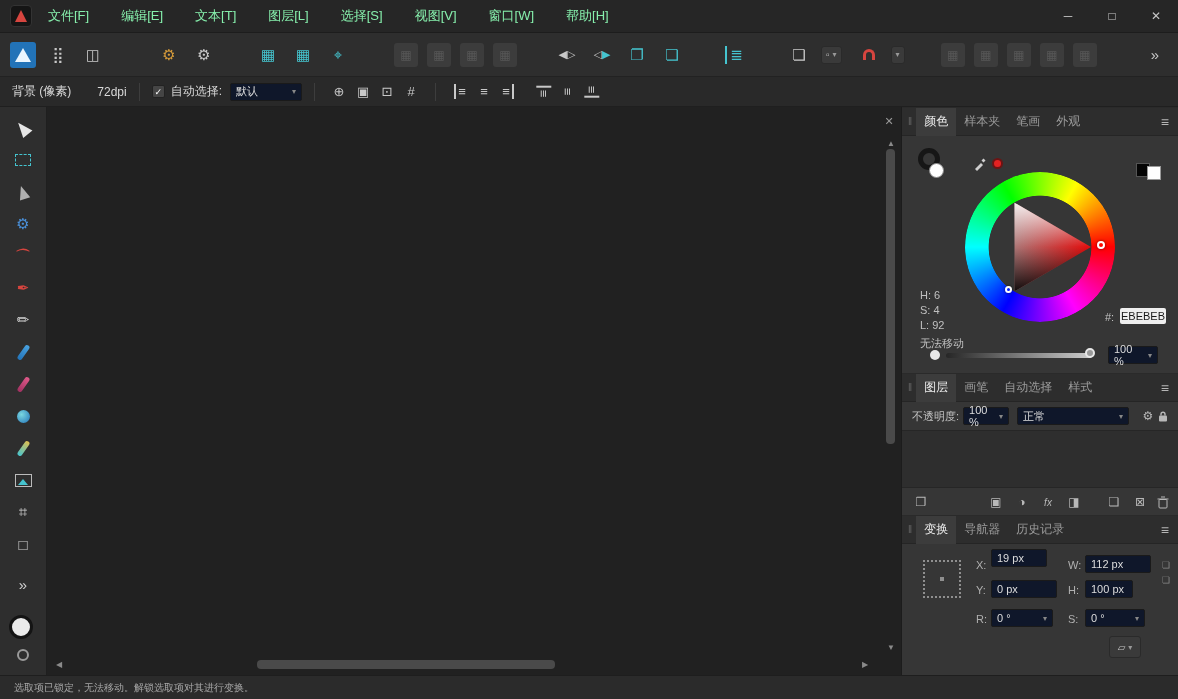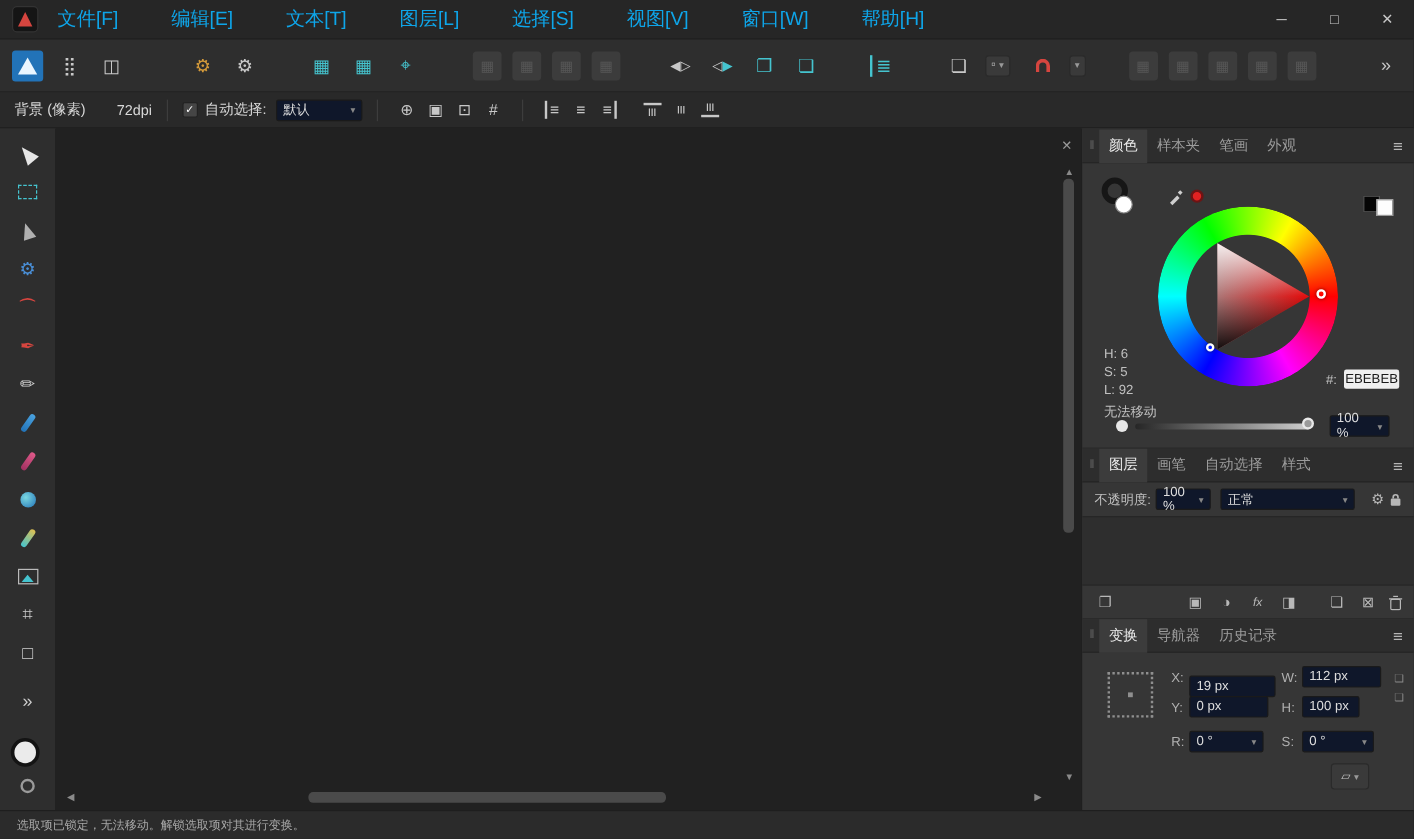--- a/index.html
+++ b/index.html
@@ -6,21 +6,21 @@
 html,body{width:1178px;height:699px}
 body{position:relative;overflow:hidden;background:#282828;color:#dcdcdc;
  font-family:"Liberation Sans","DejaVu Sans",sans-serif;font-size:12px}
 i,b{font-style:normal;font-weight:normal}
 .teal{color:#45c4cf!important}.red{color:#d6453f!important}.blue{color:#4a90d9!important}
 
 
 #titlebar{position:absolute;left:0;top:0;width:1178px;height:33px;background:#262626;display:flex;align-items:center;border-bottom:1px solid #1d1d1d}
 .app-icon{width:22px;height:22px;margin:0 14px 0 10px;border-radius:4px;background:#151515;position:relative;border:1px solid #333}
 .app-icon b{position:absolute;left:4px;top:4px;width:0;height:0;border-left:6px solid transparent;border-right:6px solid transparent;border-bottom:12px solid #d6453f}
-#menus{display:flex;gap:40px;font-size:16px;color:#0ea5e9}
+#menus{display:flex;gap:28px;font-size:13px;color:#86efac}
 .menu-item{cursor:default;padding:6px 2px}
 #win-controls{margin-left:auto;display:flex;height:33px}
 #win-controls span{width:44px;display:flex;align-items:center;justify-content:center;color:#c8c8c8;font-size:12px}
 
 
 #toolbar{position:absolute;left:0;top:33px;width:1178px;height:44px;background:#2e2e2e;border-bottom:1px solid #222;display:flex;align-items:center;padding:0 10px}
 .tgroup{display:flex;align-items:center;gap:9px}
 .ticon{width:26px;height:26px;display:flex;align-items:center;justify-content:center;color:#c8c8c8;font-size:15px;border-radius:3px}
 .ticon.small{font-size:11px}
 .persona-active{background:#2273b8}
@@ -321,21 +321,21 @@
         <span class="blk"></span>
         <span class="wht"></span>
       </span>
     <div class="wheel">
       <div class="ring"></div>
       <div class="tri"></div>
       <span class="hue-marker"></span>
       <span class="sl-marker"></span>
     </div>
     <span class="plabel" style="left:18px;top:181px">H: 6</span>
-    <span class="plabel" style="left:18px;top:196px">S: 5</span>
+    <span class="plabel" style="left:18px;top:196px">S: 4</span>
     <span class="plabel" style="left:18px;top:211px">L: 92</span>
     <span class="plabel" style="left:203px;top:203px">#:</span>
     <span class="hexfield">EBEBEB</span>
     <span class="plabel" style="left:18px;top:228px">无法移动</span>
     <span class="op-dot"></span>
     <span class="op-track"></span>
     <span class="op-thumb"></span>
     <span class="field" style="position:absolute;left:206px;top:238px;width:50px">
         <i>100 %</i>
         <i class="caret">▾</i>
@@ -389,21 +389,21 @@
       <span class="grip">‖</span>
       <span class="tab active">变换</span>
       <span class="tab">导航器</span>
       <span class="tab">历史记录</span>
       <span class="hamburger">≡</span>
     </div>
     <div class="anchor">
         <b></b>
       </div>
     <span class="tf-label" style="left:74px;top:43px">X:</span>
-    <span class="field" style="position:absolute;left:89px;top:47px;width:72px">19 px</span>
+    <span class="field" style="position:absolute;left:89px;top:33px;width:56px">19 px</span>
     <span class="tf-label" style="left:166px;top:43px">W:</span>
     <span class="field" style="position:absolute;left:183px;top:39px;width:66px">112 px</span>
     <span class="tf-label" style="left:74px;top:68px">Y:</span>
     <span class="field" style="position:absolute;left:89px;top:64px;width:66px">0 px</span>
     <span class="tf-label" style="left:166px;top:68px">H:</span>
     <span class="field" style="position:absolute;left:183px;top:64px;width:48px">100 px</span>
     <span class="tf-label" style="left:74px;top:97px">R:</span>
     <span class="field" style="position:absolute;left:89px;top:93px;width:62px">
         <i>0 °</i>
         <i class="caret">▾</i>

